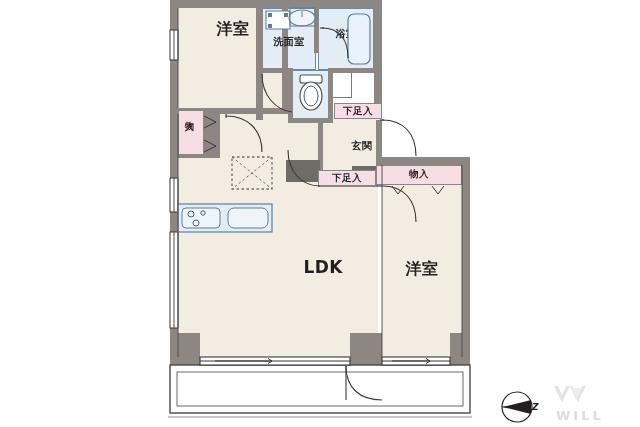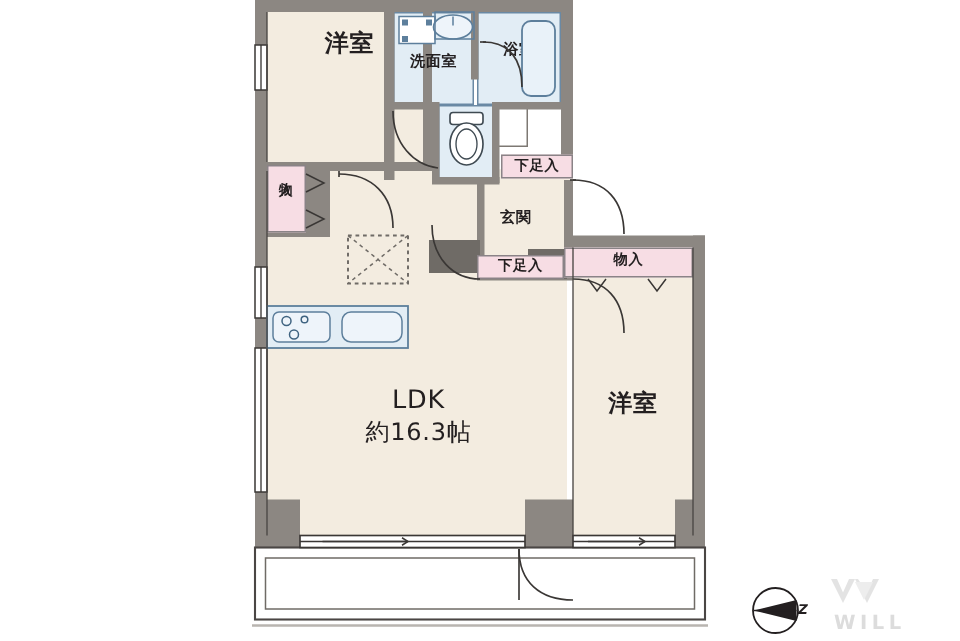--- a/index.html
+++ b/index.html
@@ -21,21 +21,21 @@
 
   .lbl{position:absolute;white-space:nowrap;line-height:1.12;
        text-align:center;letter-spacing:.5px;}
   .lbl-room{font-size:16px;font-weight:700;color:#231f20;}
   .lbl-room .sz{font-size:15px;font-weight:700;display:block;margin-top:1px;}
   .lbl-sm{font-size:10px;font-weight:700;color:#231f20;}
   .lbl-xs{font-size:9.5px;font-weight:700;color:#231f20;}
   .lbl-vert{writing-mode:vertical-rl;text-orientation:upright;font-size:9px;
             font-weight:700;line-height:1.05;}
   .lbl-balc{font-size:11px;font-weight:700;letter-spacing:1px;}
-  .lbl-ldk{font-size:17px;font-weight:400;}
+  .lbl-ldk{font-size:17px;font-weight:700;text-align:right;}
   .lbl-ldk .sz{font-size:16px;display:block;margin-top:2px;}
 
   svg.ov{position:absolute;left:0;top:0;width:640px;height:427px;overflow:visible;
          pointer-events:none;}
 
   
   #wm{position:absolute;right:6px;top:386px;width:86px;height:40px;}
   #wm .wtxt{position:absolute;left:8px;top:22px;font-size:13px;font-weight:700;
             letter-spacing:3px;color:#dcdcdc;text-align:center;}
   
@@ -105,36 +105,35 @@
   <div class="abs pink" style="left:376px;top:165px;width:86px;height:20px;"></div>
   <div class="abs pink" style="left:334px;top:103px;width:48px;height:16px;"></div>
   <div class="abs pink" style="left:318px;top:170px;width:58px;height:16px;"></div>
 
   <div class="lbl lbl-room" style="left:188px;top:20px;width:90px;">
     <span>洋室</span>
   </div>
 
   <div class="lbl lbl-ldk" style="left:215px;top:258px;width:128px;">
     <span>LDK</span>
-    <span class="sz">約16.3帖</span>
   </div>
 
   <div class="lbl lbl-room" style="left:378px;top:260px;width:88px;">
     <span>洋室</span>
   </div>
 
   <div class="lbl lbl-sm" style="left:262px;top:36px;width:54px;">
     <span>洗面室</span>
   </div>
 
   <div class="lbl lbl-sm" style="left:320px;top:28px;width:52px;">
     <span>浴室</span>
   </div>
 
-  <div class="lbl lbl-sm" style="left:316px;top:140px;width:56px;">
+  <div class="lbl lbl-sm" style="left:334px;top:140px;width:56px;">
     <span>玄関</span>
   </div>
 
   <div class="lbl lbl-vert" style="left:184px;top:114px;">
     <span>物入</span>
   </div>
 
   <div class="lbl lbl-xs" style="left:376px;top:169px;width:86px;">
     <span>物入</span>
   </div>

